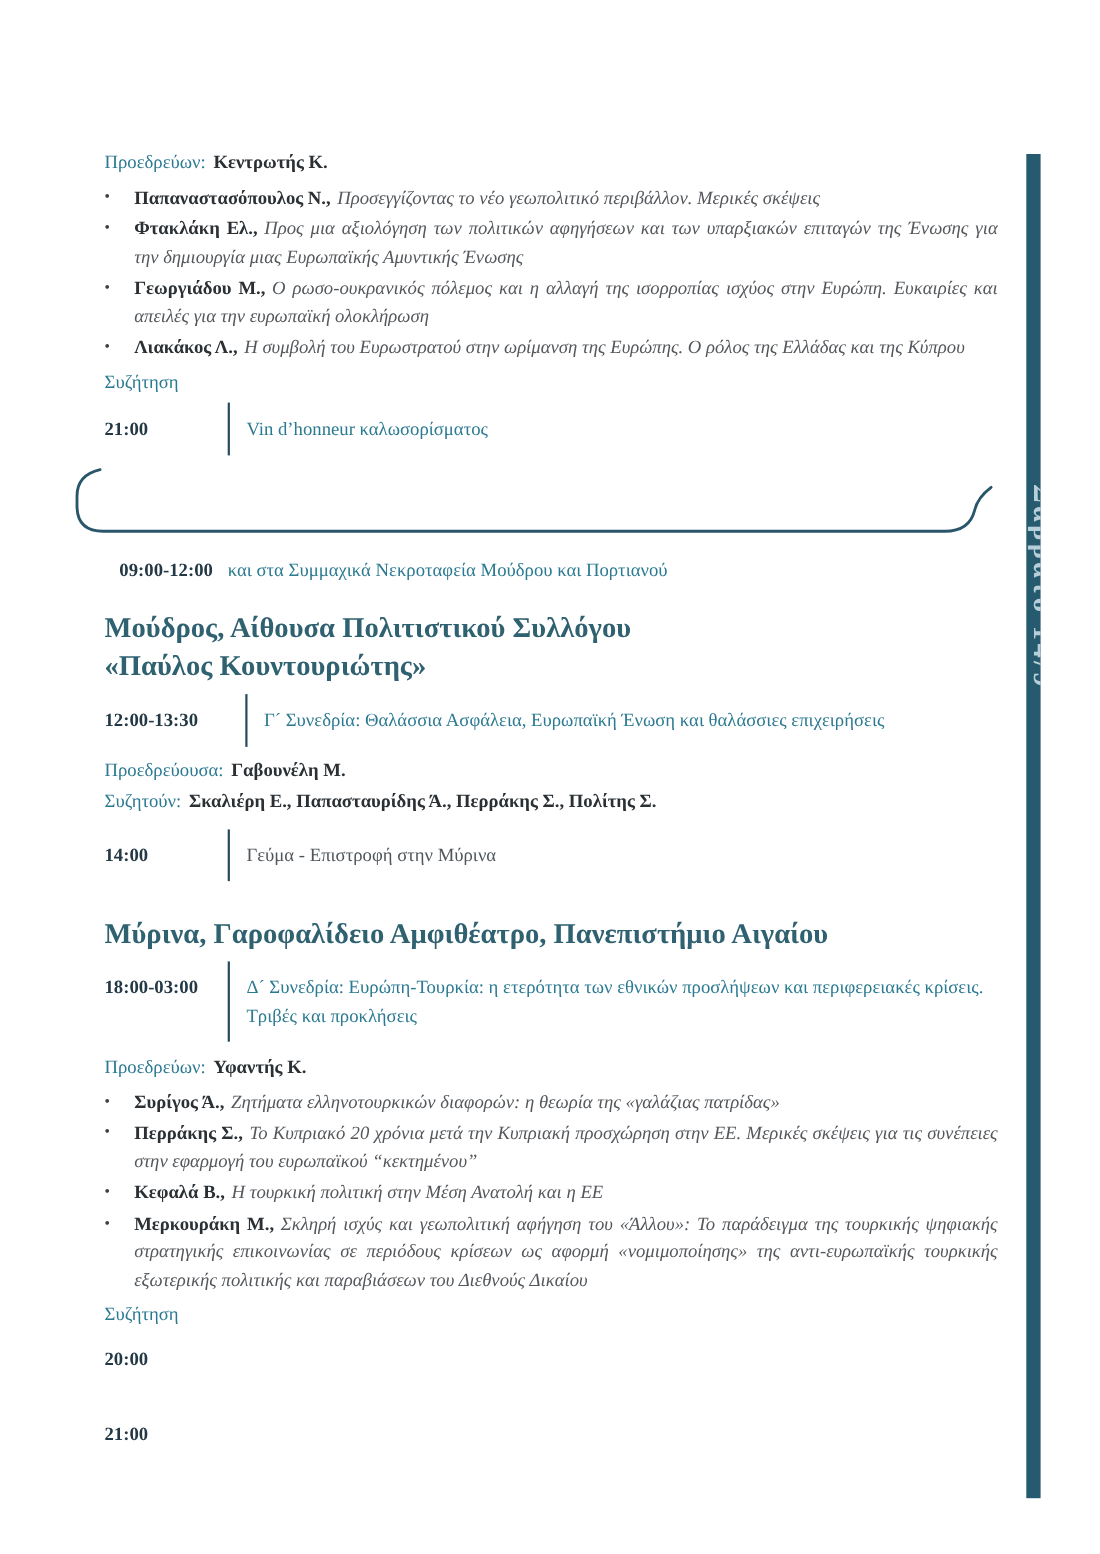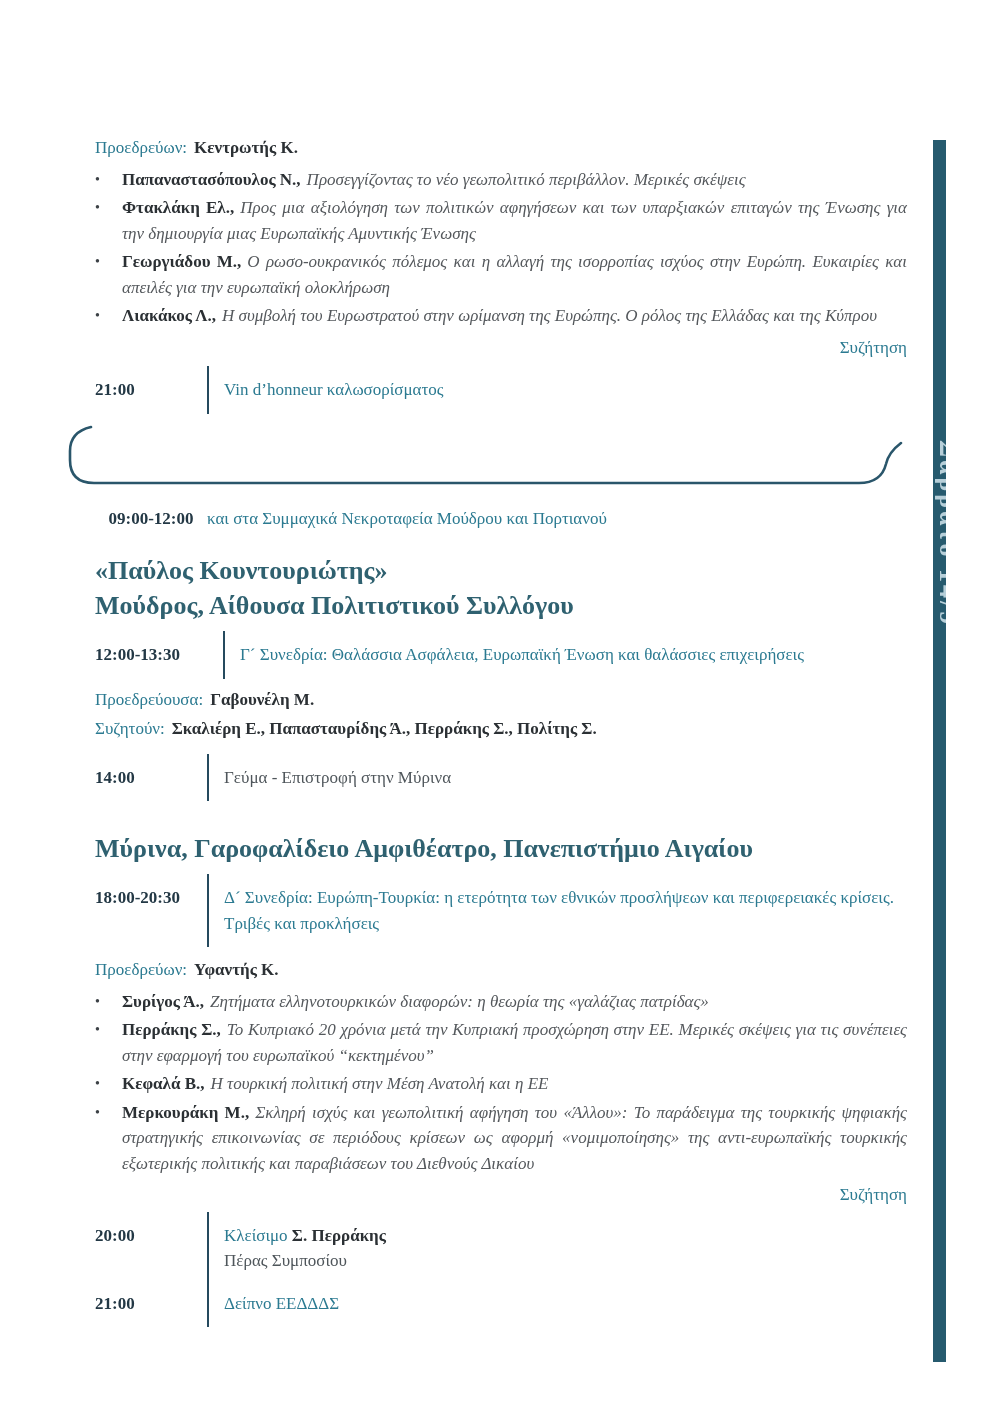--- a/index.html
+++ b/index.html
@@ -14,21 +14,21 @@
   .strong{color:#2B3034;font-weight:bold;}
   .chair-line{margin:0 0 4px 0;}
 
   .talks{margin-top:6px;}
   .talk{display:flex;margin-bottom:3px;}
   .talk-bullet{width:27px;flex:none;color:#3C4146;font-size:14px;}
   .talk-body{flex:1;text-align:justify;color:#54585C;}
   .talk-name{font-weight:bold;color:#2B3034;margin-right:6px;}
   .talk-title{font-style:italic;}
 
-  .discussion{color:#2B7A91;margin-top:6px;text-align:right;}
+  .discussion{color:#2B7A91;margin-top:6px;}
 
   .sched{display:flex;margin-top:6px;}
   .sched .time-col{width:112px;flex:none;font-weight:bold;color:#233845;padding-top:11px;}
   .sched .body-col{border-left:2.5px solid #254A5E;padding:11px 0 11px 15px;max-width:682px;}
   .sched.no-rule .time-col{padding-top:0;}
   .sched.no-rule .body-col{border-left:none;padding:0;}
   .teal{color:#2B7A91;}
   .gray{color:#4F565B;}
 
   .day-header{position:relative;margin-top:10px;height:66px;}
@@ -98,22 +98,22 @@
     </div>
 
     <div class="sched no-rule" style="margin-top:16px;text-align:center;">
       <div class="time-col">09:00-12:00</div>
       <div class="body-col">
         <div class="teal">και στα Συμμαχικά Νεκροταφεία Μούδρου και Πορτιανού</div>
       </div>
     </div>
 
     <div class="venue mt-md">
+      <div>Μούδρος, Αίθουσα Πολιτιστικού Συλλόγου</div>
       <div>«Παύλος Κουντουριώτης»</div>
-      <div>Μούδρος, Αίθουσα Πολιτιστικού Συλλόγου</div>
     </div>
 
     <div class="sched" style="margin-top:8px;gap:16px;">
       <div class="time-col">12:00-13:30</div>
       <div class="body-col">
         <span class="teal">Γ´ Συνεδρία: Θαλάσσια Ασφάλεια, Ευρωπαϊκή Ένωση και θαλάσσιες επιχειρήσεις</span>
       </div>
     </div>
 
     <div class="chair-line" style="margin-top:8px;">
@@ -128,21 +128,21 @@
       <div class="body-col">
         <span class="gray">Γεύμα - Επιστροφή στην Μύρινα</span>
       </div>
     </div>
 
     <div class="venue mt-lg">
       <div>Μύρινα, Γαροφαλίδειο Αμφιθέατρο, Πανεπιστήμιο Αιγαίου</div>
     </div>
 
     <div class="sched" style="margin-top:8px;">
-      <div class="time-col">18:00-20:30</div>
+      <div class="time-col">18:00-03:00</div>
       <div class="body-col">
         <span class="teal">Δ´ Συνεδρία: Ευρώπη-Τουρκία: η ετερότητα των εθνικών προσλήψεων και περιφερειακές κρίσεις. Τριβές και προκλήσεις</span>
       </div>
     </div>
 
     <div class="chair-line" style="margin-top:10px;">
       <span class="lbl-teal">Προεδρεύων:</span><span class="strong">Υφαντής Κ.</span>
     </div>
 
     <div class="talks">
@@ -164,29 +164,20 @@
       </div>
     </div>
 
     <div class="discussion">Συζήτηση</div>
 
     <div class="sched closing" style="margin-top:4px;">
       <div class="times-col">
         <div class="t first">20:00</div>
         <div class="t">21:00</div>
       </div>
-      <div class="body-col">
-        <div>
-          <span class="teal">Κλείσιμο</span>
-          <span class="strong">Σ. Περράκης</span>
-        </div>
-        <div class="gray">Πέρας Συμποσίου</div>
-        <div class="spacer"></div>
-        <div class="teal">Δείπνο ΕΕΔΔΔΣ</div>
-      </div>
     </div>
 
   </div>
 
   <div class="side-tab">
     <span class="side-label">Σάββατο 14/9</span>
   </div>
 </div>
 
 </body></html>

